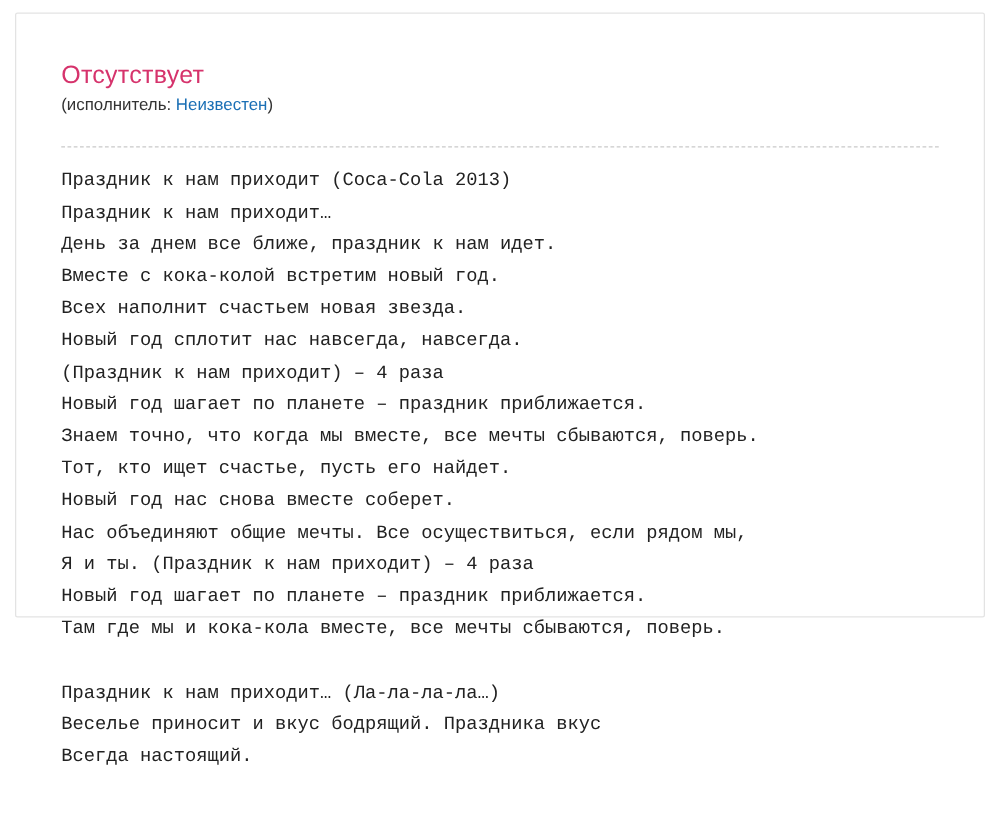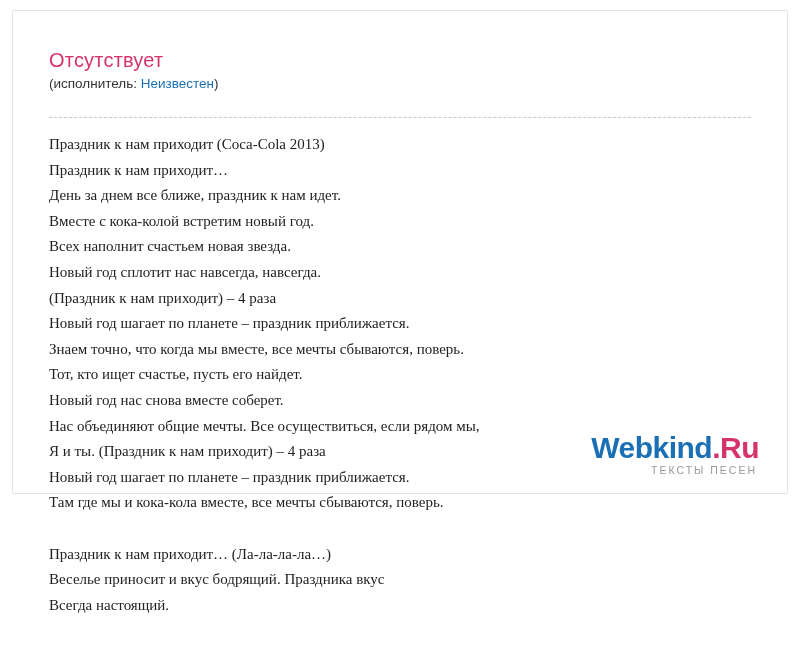--- a/index.html
+++ b/index.html
@@ -60,21 +60,21 @@
     border-top: 1px dashed #c9c9c9;
     margin: 0 0 14px 0;
     height: 0;
   }
   .lyrics {
     font-size: 15px;
     line-height: 25.6px;
     color: #222222;
     white-space: pre-wrap;
     margin: 0;
-    font-family: Liberation Serif, serif;
+    font-family: Liberation Mono, monospace;
   }
   .logo {
     position: absolute;
     right: 28px;
     bottom: 18px;
     text-align: right;
     line-height: 1;
     user-select: none;
   }
   .logo-main {
@@ -126,18 +126,14 @@
 Я и ты. (Праздник к нам приходит) – 4 раза
 Новый год шагает по планете – праздник приближается.
 Там где мы и кока-кола вместе, все мечты сбываются, поверь.
 
 Праздник к нам приходит… (Ла-ла-ла-ла…)
 Веселье приносит и вкус бодрящий. Праздника вкус
 Всегда настоящий.</div>
 
     </div>
 
-    <div class="logo">
-      <div><span class="logo-main">Webkind</span><span class="logo-suffix">.Ru</span></div>
-      <div class="logo-sub">ТЕКСТЫ ПЕСЕН</div>
-    </div>
   </div>
 </div>
 
 </body></html>

